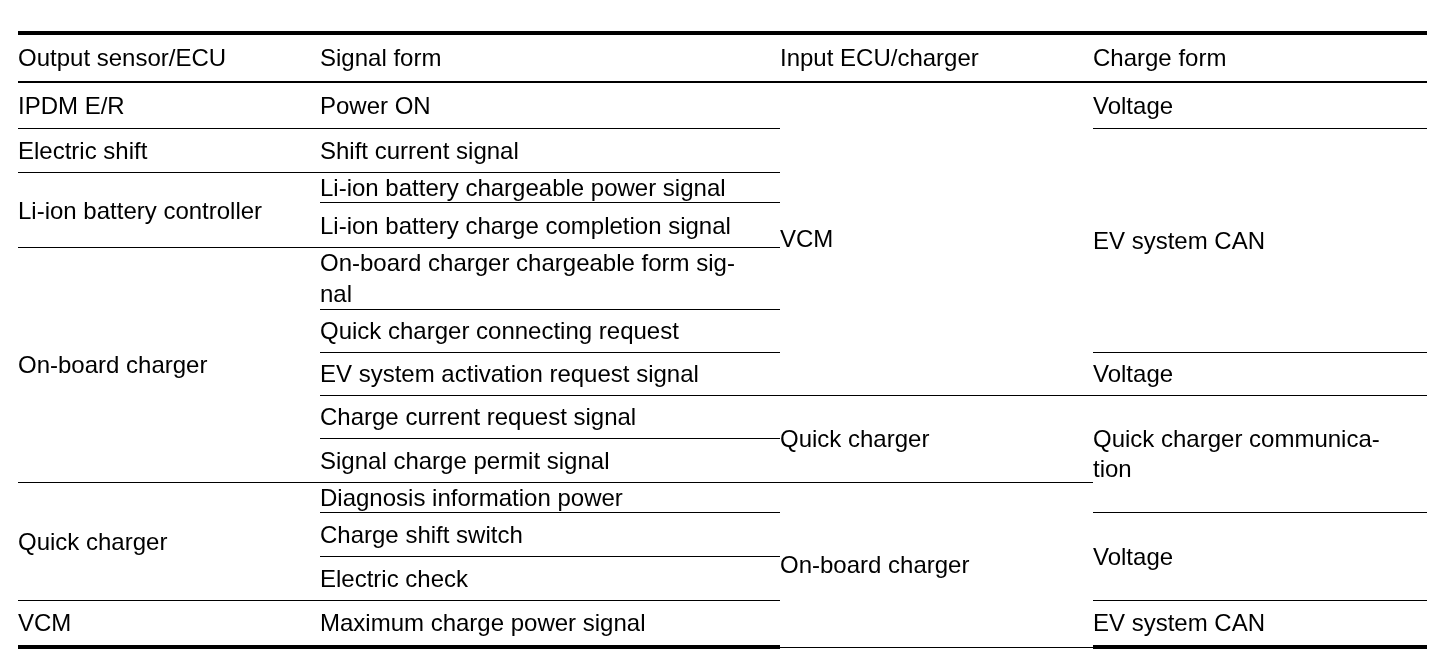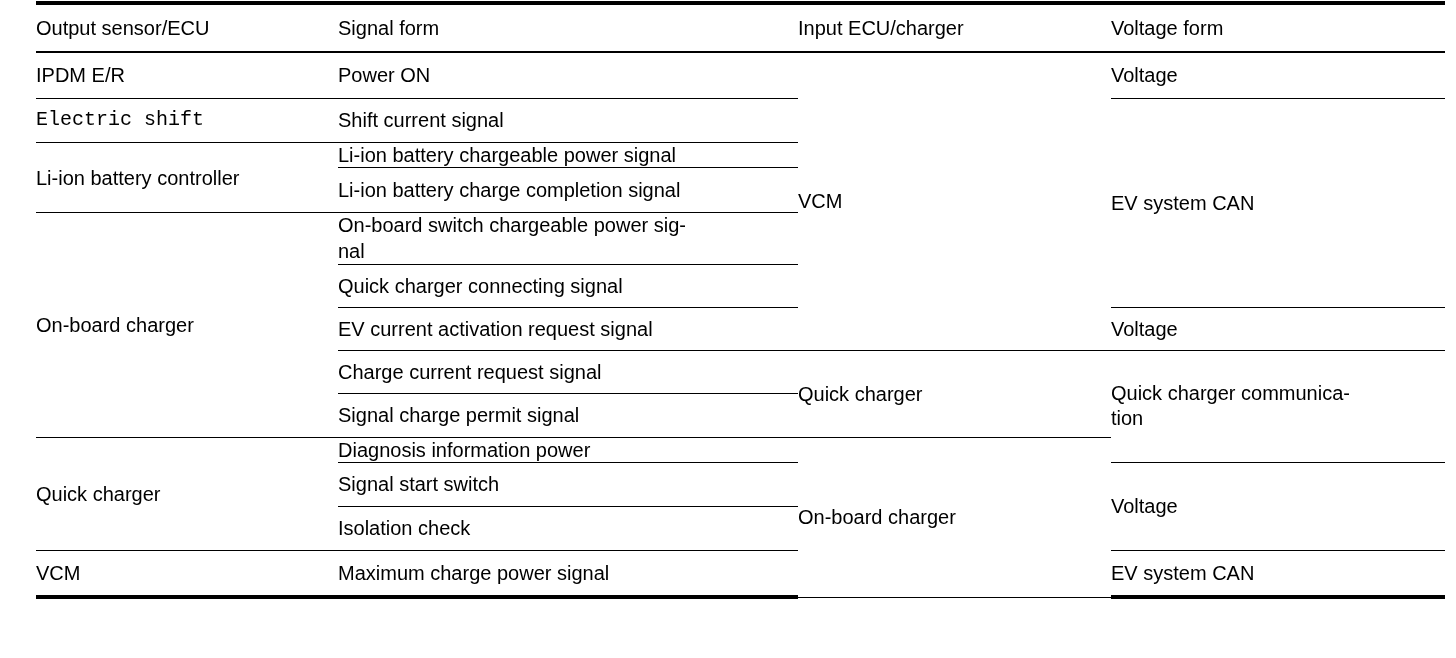--- a/index.html
+++ b/index.html
@@ -17,27 +17,26 @@
 
   #table-wrap {
     position: relative;
     width: 1456px;
     height: 658px;
   }
 
   table.signal-table {
     position: absolute;
     left: 18px;
-    top: 1px;
+    top: 31px;
     width: 1409px;
     border-collapse: collapse;
     table-layout: fixed;
-    font-size: 20px;
+    font-size: 24px;
     line-height: 1.22;
-    margin-left: 18px;
   }
 
   table.signal-table td,
   table.signal-table th {
     border: 1px solid #000000;
     border-left: none;
     border-right: none;
     padding: 0;
     vertical-align: middle;
     font-weight: normal;
@@ -77,62 +76,62 @@
       <col class="c-signal">
       <col class="c-input">
       <col class="c-form">
     </colgroup>
 
     <thead>
       <tr class="header-row thick-top">
         <th class="cell-center vsep-r" style="height:46px;">Output sensor/ECU</th>
         <th class="cell-center vsep-r">Signal form</th>
         <th class="cell-center vsep-r">Input ECU/charger</th>
-        <th class="cell-center">Voltage form</th>
+        <th class="cell-center">Charge form</th>
       </tr>
     </thead>
 
     <tbody>
 
       <tr>
         <td class="cell-pad-left vsep-r" style="height:45px;">IPDM E/R</td>
         <td class="cell-pad-left vsep-r">Power ON</td>
         <td class="cell-pad-left vsep-r" rowspan="7">VCM</td>
         <td class="cell-pad-left">Voltage</td>
       </tr>
 
       <tr>
-        <td class="cell-pad-left vsep-r" style="height:43px;font-family:Liberation Mono, monospace;">Electric shift</td>
+        <td class="cell-pad-left vsep-r" style="height:43px;">Electric shift</td>
         <td class="cell-pad-left vsep-r">Shift current signal</td>
         <td class="cell-pad-left" rowspan="5">EV system CAN</td>
       </tr>
 
       <tr>
         <td class="cell-pad-left vsep-r" rowspan="2" style="height:41px;">Li-ion battery controller</td>
         <td class="cell-pad-left vsep-r">Li-ion battery chargeable power signal</td>
       </tr>
 
       <tr>
         <td class="cell-pad-left vsep-r" style="height:44px;">Li-ion battery charge completion signal</td>
       </tr>
 
       <tr>
         <td class="cell-pad-left vsep-r" rowspan="5" style="height:70px;">On-board charger</td>
         <td class="cell-pad-left vsep-r two-line">
-          <span class="cell-txt">On-board switch chargeable power sig-</span>
+          <span class="cell-txt">On-board charger chargeable form sig-</span>
           <span class="cell-txt">nal</span>
         </td>
       </tr>
 
       <tr>
-        <td class="cell-pad-left vsep-r" style="height:42px;">Quick charger connecting signal</td>
+        <td class="cell-pad-left vsep-r" style="height:42px;">Quick charger connecting request</td>
       </tr>
 
       <tr>
-        <td class="cell-pad-left vsep-r" style="height:42px;">EV current activation request signal</td>
+        <td class="cell-pad-left vsep-r" style="height:42px;">EV system activation request signal</td>
         <td class="cell-pad-left">Voltage</td>
       </tr>
 
       <tr>
         <td class="cell-pad-left vsep-r" style="height:42px;">Charge current request signal</td>
         <td class="cell-pad-left vsep-r" rowspan="2">Quick charger</td>
         <td class="cell-pad-left two-line" rowspan="3">
           <span class="cell-txt">Quick charger communica-</span>
           <span class="cell-txt">tion</span>
         </td>
@@ -142,26 +141,26 @@
         <td class="cell-pad-left vsep-r" style="height:43px;">Signal charge permit signal</td>
       </tr>
 
       <tr>
         <td class="cell-pad-left vsep-r" rowspan="3" style="height:43px;">Quick charger</td>
         <td class="cell-pad-left vsep-r">Diagnosis information power</td>
         <td class="cell-pad-left vsep-r" rowspan="4">On-board charger</td>
       </tr>
 
       <tr>
-        <td class="cell-pad-left vsep-r" style="height:43px;">Signal start switch</td>
+        <td class="cell-pad-left vsep-r" style="height:43px;">Charge shift switch</td>
         <td class="cell-pad-left" rowspan="2">Voltage</td>
       </tr>
 
       <tr>
-        <td class="cell-pad-left vsep-r" style="height:43px;">Isolation check</td>
+        <td class="cell-pad-left vsep-r" style="height:43px;">Electric check</td>
       </tr>
 
       <tr class="thick-bottom">
         <td class="cell-pad-left vsep-r" style="height:44px;">VCM</td>
         <td class="cell-pad-left vsep-r">Maximum charge power signal</td>
         <td class="cell-pad-left">EV system CAN</td>
       </tr>
 
     </tbody>
   </table>

